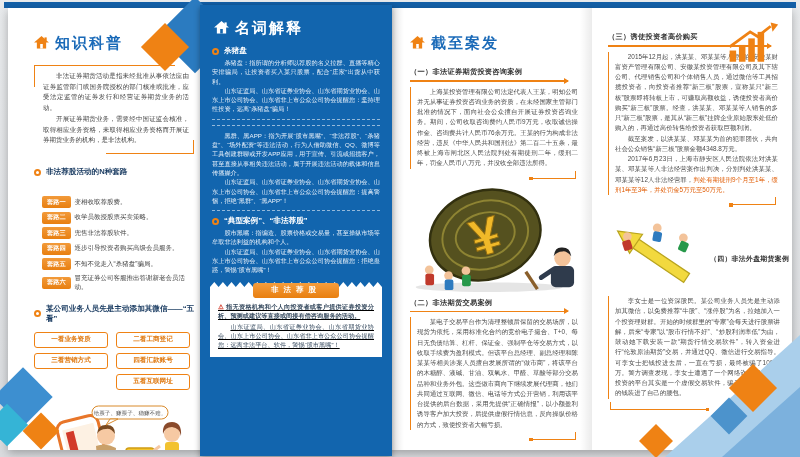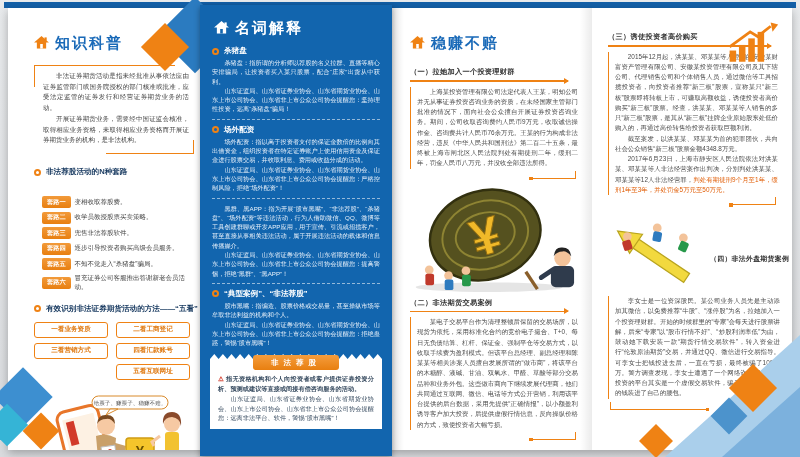--- a/index.html
+++ b/index.html
@@ -37,21 +37,21 @@
   .trick{display:flex;align-items:center;gap:4px;margin-bottom:3.5px;}
   .tag{background:linear-gradient(#f29a3a,#e87f10);color:#fff;font-size:6.2px;font-weight:bold;padding:1.5px 5px;border-radius:2px;white-space:nowrap;flex:none;}
   .trick-t{font-size:6.5px;color:#444;}
   .looks{display:flex;flex-wrap:wrap;gap:5px 8px;justify-content:center;width:164px;margin:8px auto 0;}
   .look{border:1px solid #ef8214;color:#e07a12;background:#fff;font-size:6.6px;font-weight:bold;text-align:center;padding:2.5px 0;border-radius:3px;width:74px;}
   .ghost{visibility:hidden;}
   .term{margin:5px 12px;}
   .term-h{color:#fff;font-weight:bold;font-size:7.6px;display:flex;gap:5px;align-items:center;margin-bottom:2px;}
   .term-p{color:#eaf2fb;font-size:6.2px;line-height:1.5;text-align:justify;text-indent:2em;}
   .dots{border-top:1px dashed rgba(255,255,255,.55);margin:5px 12px;}
-  .coupon{position:relative;margin:7px 10px 0;}
+  .coupon{position:relative;margin:7px 10px 0;text-decoration:underline;}
   .zz{display:block;width:100%;height:5px;}
   .coupon-body{background:#fff;padding:11px 8px 7px;position:relative;}
   .banner{position:absolute;top:1px;left:50%;transform:translateX(-50%);background:linear-gradient(#f59d3d,#e87f10);color:#fff;font-weight:bold;letter-spacing:5px;font-size:7.5px;padding:2.5px 18px;border-radius:3px;white-space:nowrap;z-index:2;}
   .c-def{font-size:6.2px;color:#35495e;line-height:1.5;text-align:justify;font-weight:bold;margin-top:4px;}
   .c-rem{font-size:6.2px;color:#35495e;line-height:1.5;text-align:justify;text-indent:2em;margin-top:1px;}
   .warn{color:#d23a2a;font-size:6.5px;font-weight:bold;}
   .case-h{font-size:7.2px;font-weight:bold;color:#333;letter-spacing:.3px;}
   .uline{height:1.5px;background:#ef8214;margin:3px 0 5px;position:relative;}
   .uline::after{content:'';position:absolute;right:-1px;top:-2.2px;border-left:5px solid #ef8214;border-top:3px solid transparent;border-bottom:3px solid transparent;}
   .quote{border-left:1.5px solid #ef8214;padding-left:6px;}
@@ -122,21 +122,21 @@
             <span class="trick-t">不知不觉走入“杀猪盘”骗局。</span>
           </div>
         <div class="trick">
             <span class="tag">套路六</span>
             <span class="trick-t">冒充证券公司客服推出答谢新老会员活动。</span>
           </div>
       </div>
 
       <div class="sec-h" style="margin:12px 8px 0 18px">
         <span class="donut"></span>
-        <span>有效识别非法证券期货活动的方法——“五看”</span>
+        <span>某公司业务人员先是主动添加其微信——“五看”</span>
       </div>
       <div class="looks">
         <div class="look">一看业务资质</div>
         <div class="look">二看工商登记</div>
         <div class="look">三看营销方式</div>
         <div class="look">四看汇款账号</div>
         <div class="look ghost"></div>
         <div class="look">五看互联网址</div>
       </div>
 
@@ -191,28 +191,20 @@
       <div class="term">
         <div class="term-h">
             <span class="donut"></span>
             <span>杀猪盘</span>
           </div>
         <p class="term-p">杀猪盘：指所谓的分析师以荐股的名义拉群、直播等精心安排骗局，让投资者买入某只股票，配合“庄家”出货从中获利。</p>
         <p class="term-p">山东证监局、山东省证券业协会、山东省期货业协会、山东上市公司协会、山东省非上市公众公司协会提醒您：坚持理性投资，远离“杀猪盘”骗局！</p>
       </div>
       <div class="dots"></div>
 
-      <div class="term">
-        <div class="term-h">
-            <span class="donut"></span>
-            <span>场外配资</span>
-          </div>
-        <p class="term-p">场外配资：指以高于投资者支付的保证金数倍的比例向其出借资金，组织投资者在特定证券账户上使用信用资金及保证金进行股票交易，并收取利息、费用或收益分成的活动。</p>
-        <p class="term-p">山东证监局、山东省证券业协会、山东省期货业协会、山东上市公司协会、山东省非上市公众公司协会提醒您：严格控制风险，拒绝“场外配资”！</p>
-      </div>
       <div class="dots"></div>
 
       <div class="term">
         <p class="term-p">黑群、黑APP：指为开展“股市黑嘴”、“非法荐股”、“杀猪盘”、“场外配资”等违法活动，行为人借助微信、QQ、微博等工具创建群聊或开发APP应用，用于宣传、引流或招揽客户，甚至直接从事相关违法活动，属于开展违法活动的载体和信息传播媒介。</p>
         <p class="term-p">山东证监局、山东省证券业协会、山东省期货业协会、山东上市公司协会、山东省非上市公众公司协会提醒您：提高警惕，拒绝“黑群”、“黑APP”！</p>
       </div>
       <div class="dots"></div>
 
       <div class="term">
         <div class="term-h">
@@ -239,25 +231,25 @@
     <div class="panel p3">
       <div class="ptitle" style="margin:26px 0 0 18px">
         <span>
           <svg width="15" height="13" viewBox="0 0 16 14">
               <polygon points="0,7 8,0 16,7" fill="#ef8214"></polygon>
               <rect x="11.2" y="1.5" width="2.4" height="3.5" fill="#ef8214"></rect>
               <rect x="3" y="6" width="10" height="7.5" fill="#ef8214"></rect>
               <rect x="6.6" y="8.6" width="2.8" height="4.9" fill="#fff"></rect>
             </svg>
         </span>
-        <span>稳赚不赔</span>
+        <span>截至案发</span>
       </div>
 
       <div style="margin:14px 14px 0 18px">
-        <div class="case-h">（一）拉她加入一个投资理财群</div>
+        <div class="case-h">（一）非法证券期货投资咨询案例</div>
         <div class="uline" style="width:94%"></div>
         <div class="quote">
           <p class="case-body">上海某投资管理有限公司法定代表人王某，明知公司并无从事证券投资咨询业务的资质，在未经国家主管部门批准的情况下，面向社会公众擅自开展证券投资咨询业务。期间，公司收取咨询费约人民币9万元，收取诚信操作金、咨询费共计人民币76余万元。王某的行为构成非法经营，违反《中华人民共和国刑法》第二百二十五条，最终被上海市闸北区人民法院判处有期徒刑二年，缓刑二年，罚金人民币八万元，并没收全部违法所得。</p>
         </div>
         <div class="br-end"></div>
       </div>
 
       <svg width="184" height="112" viewBox="0 0 190 116" style="display:block;margin:2px auto 0">
         <ellipse cx="92" cy="110" rx="76" ry="5" fill="rgba(0,0,0,.1)"></ellipse>
         <g transform="rotate(-16 88 56)">

